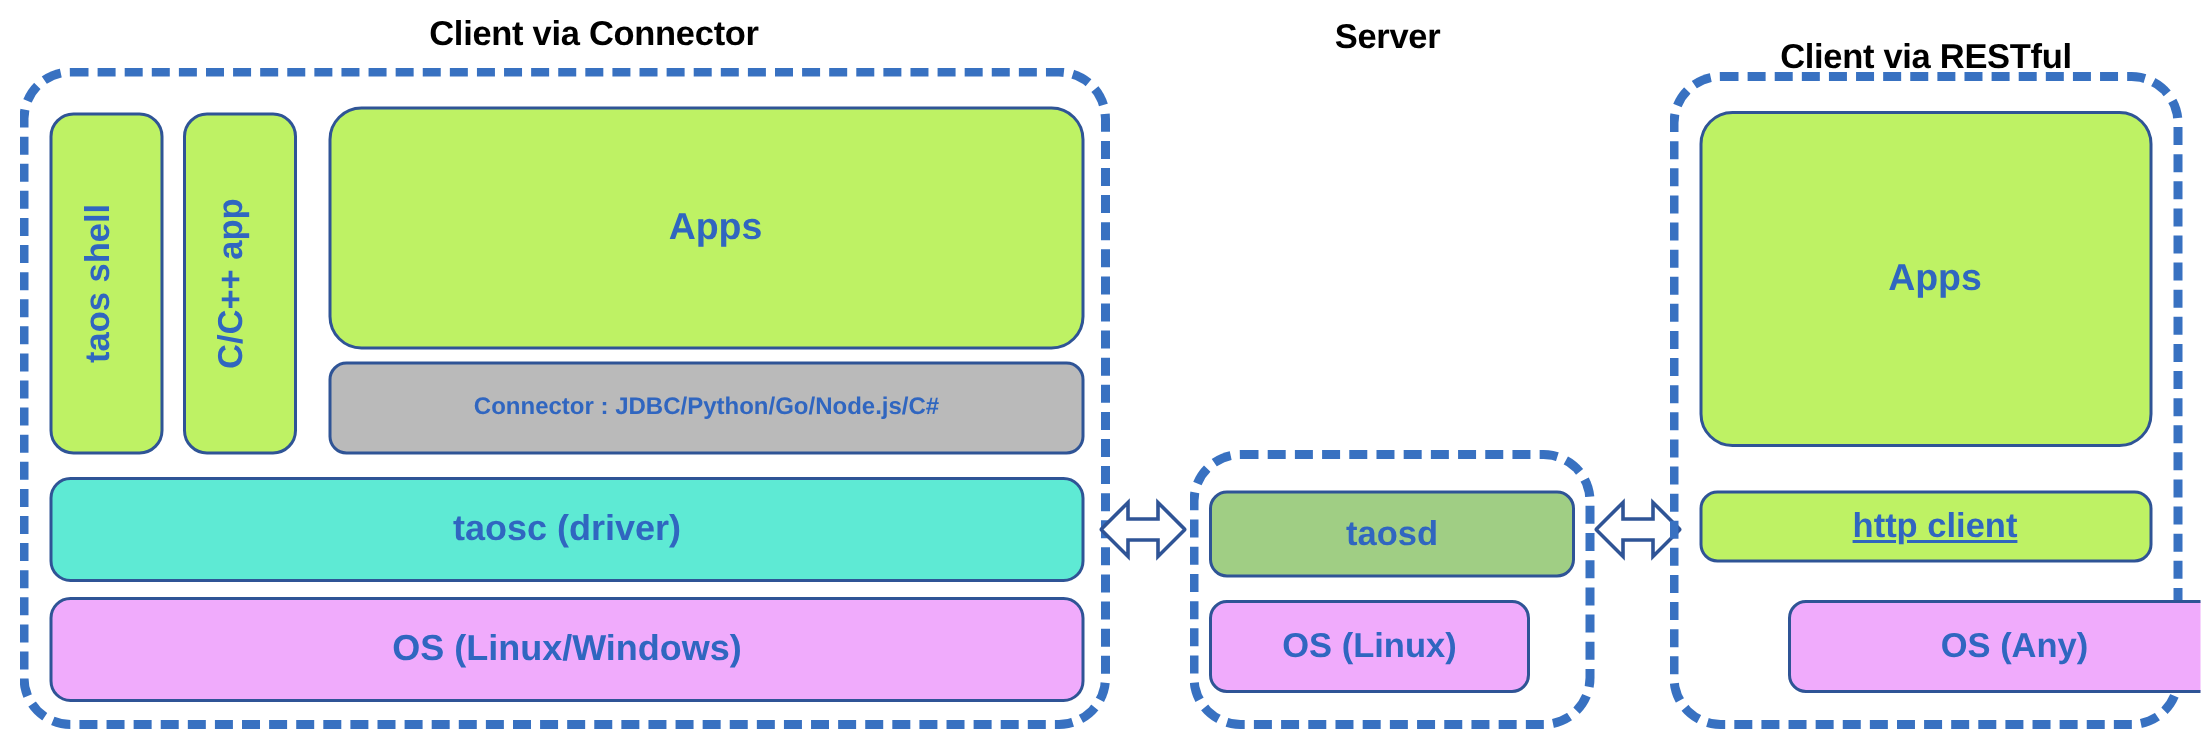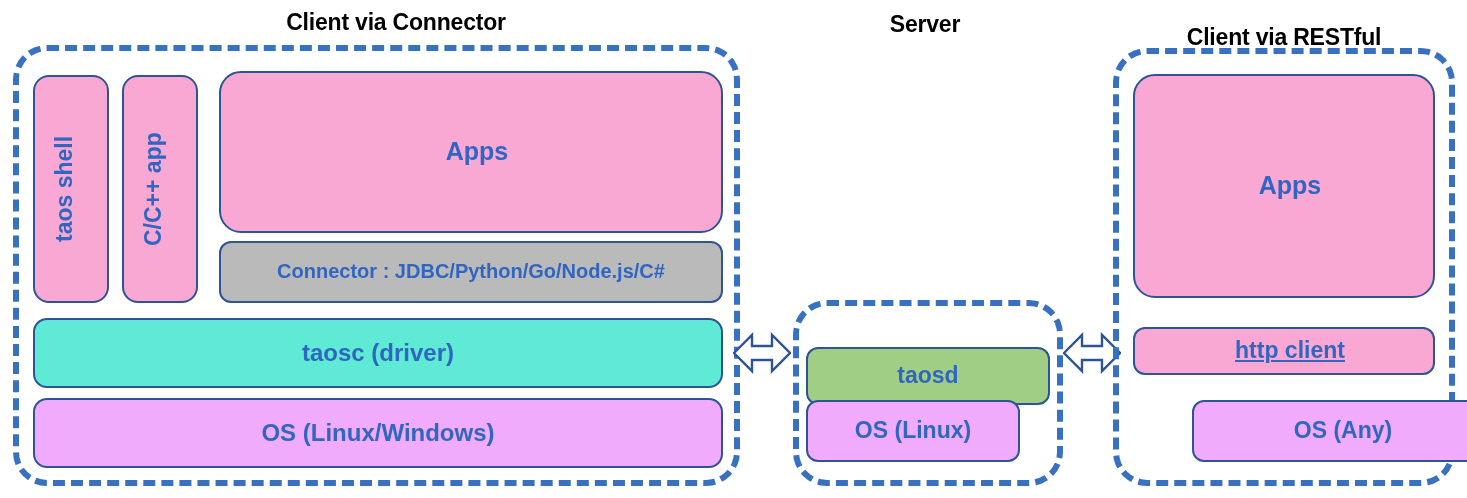--- a/index.html
+++ b/index.html
@@ -48,36 +48,36 @@
     border: 2px solid #2F5496;
     border-radius: 14px;
     color: #3066C0;
     font-weight: bold;
     display: flex;
     align-items: center;
     justify-content: center;
     text-align: center;
     line-height: 1.18;
   }
-  .box.yellow { background: #f9a8d4; padding-left: 12px; }
+  .box.yellow { background: #bef264; padding-left: 12px; }
   .box.blue   { background: #f0abfc; }
   .box.orange { background: #5eead4; }
-  .box.green  { background: #A0CE84; margin-top: 20px; }
+  .box.green  { background: #A0CE84; }
   .box.gray   { background: #BABABA; }
 
   .vertical {
     writing-mode: vertical-rl;
     transform: rotate(180deg);
   }
 
   
   #box-taos-shell  { left: 33px;  top: 75px;  width: 76px;  height: 228px; font-size: 23px; border-radius: 16px; }
   #box-cpp-app     { left: 122px; top: 75px;  width: 76px;  height: 228px; font-size: 23px; border-radius: 16px; }
   #box-apps        { left: 219px; top: 71px;  width: 504px; height: 162px; font-size: 25px; border-radius: 22px; }
-  #box-connector   { left: 219px; top: 241px; width: 504px; height: 62px;  font-size: 20px; border-radius: 12px; }
+  #box-connector   { left: 219px; top: 241px; width: 504px; height: 62px;  font-size: 16px; border-radius: 12px; }
   #box-taosc       { left: 33px;  top: 318px; width: 690px; height: 70px;  font-size: 24px; border-radius: 14px; }
   #box-os-client   { left: 33px;  top: 398px; width: 690px; height: 70px;  font-size: 24px; border-radius: 14px; }
 
   
   #box-taosd       { left: 806px; top: 327px; width: 244px; height: 58px; font-size: 23px; border-radius: 12px; }
   #box-os-linux    { left: 806px; top: 400px; width: 214px; height: 62px; font-size: 23px; border-radius: 12px; }
 
   
   #box-apps-restful { left: 1133px; top: 74px;  width: 302px; height: 224px; font-size: 25px; border-radius: 22px; }
   #box-http-client  { left: 1133px; top: 327px; width: 302px; height: 48px;  font-size: 23px; border-radius: 12px; text-decoration: underline; }

